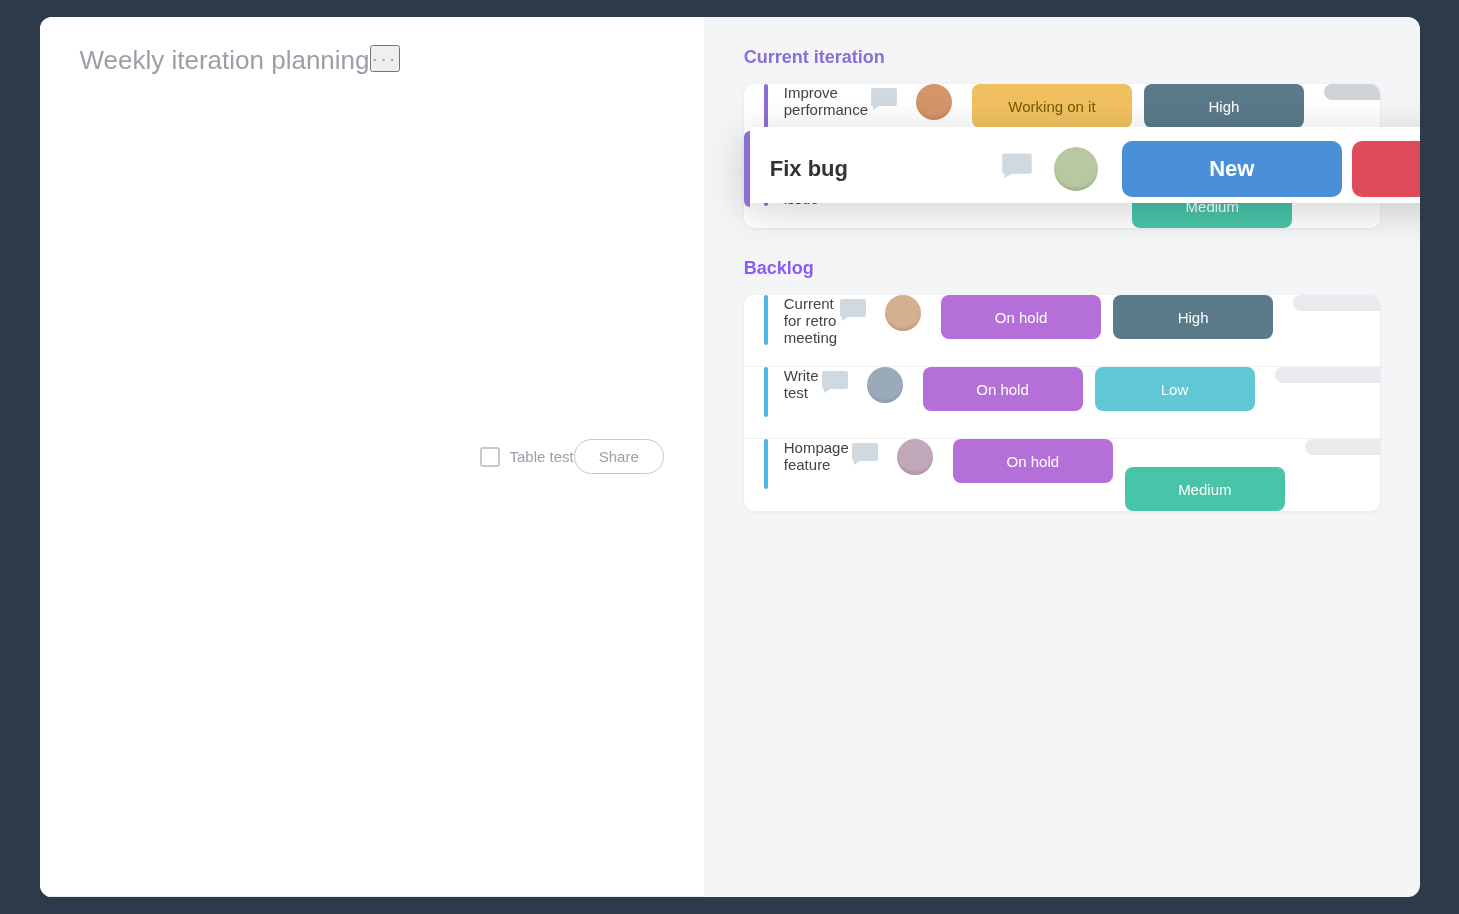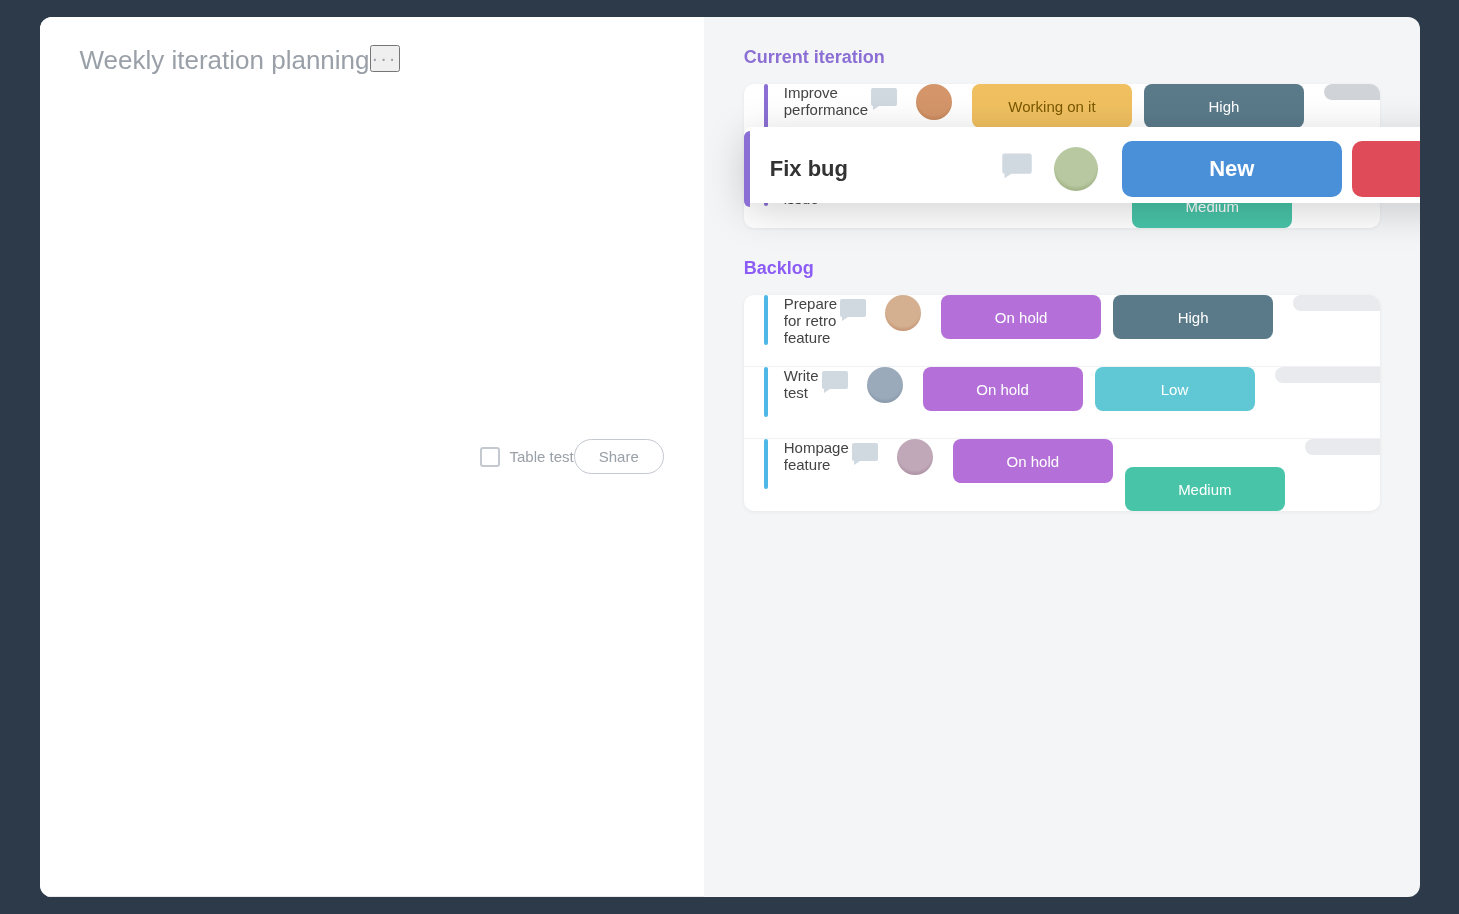--- a/index.html
+++ b/index.html
@@ -382,21 +382,21 @@
           </div>
         </div>
       </div>
 
       <div>
         <div class="section-title backlog">Backlog</div>
         <div class="backlog-table">
 
           <div class="table-row">
             <div class="row-indicator indicator-blue"></div>
-            <span class="task-name">Prepare for retro feature</span>
+            <span class="task-name">Current for retro meeting</span>
             <div class="chat-icon">
               <svg class="chat-bubble" viewBox="0 0 30 28" fill="none">
                 <path d="M4 2h22a2 2 0 012 2v14a2 2 0 01-2 2H10l-6 4v-4H4a2 2 0 01-2-2V4a2 2 0 012-2z" fill="#d0d8e0"></path>
               </svg>
             </div>
             <div class="avatar face-3"></div>
             <div class="status-badge status-onhold">On hold</div>
             <div class="priority-badge priority-high-dark">High</div>
             <div class="progress-bar-container">
               <div class="progress-bar-fill" style="width:0%"></div>

